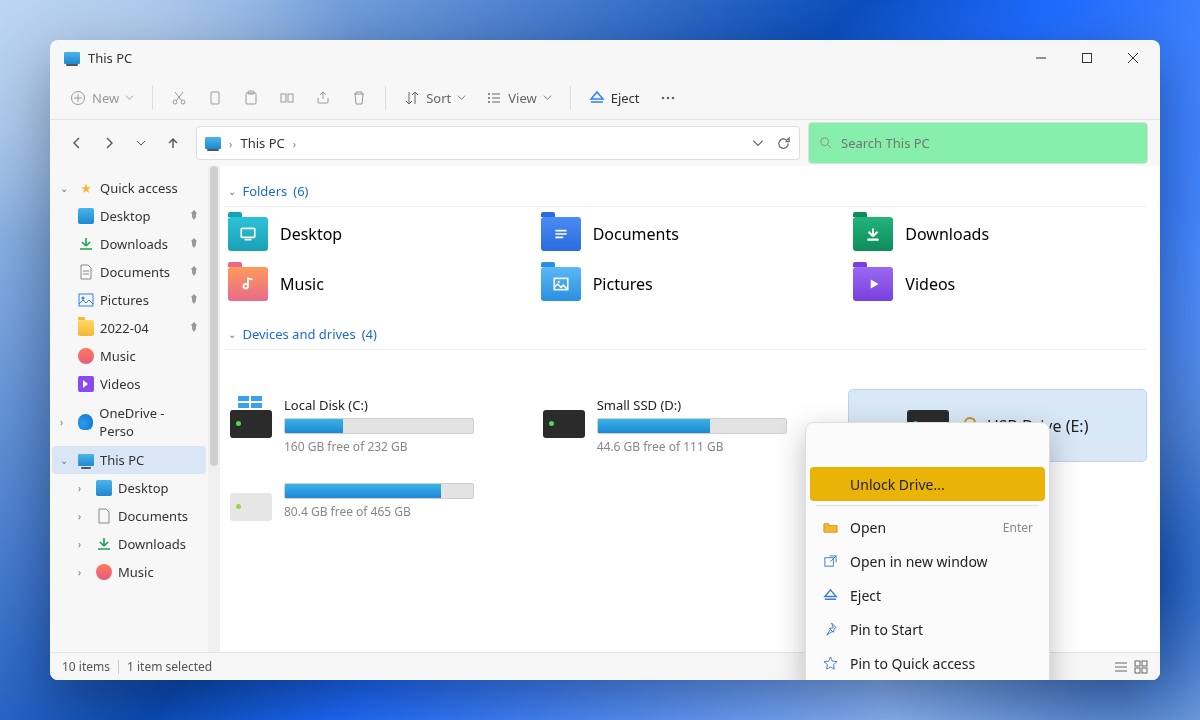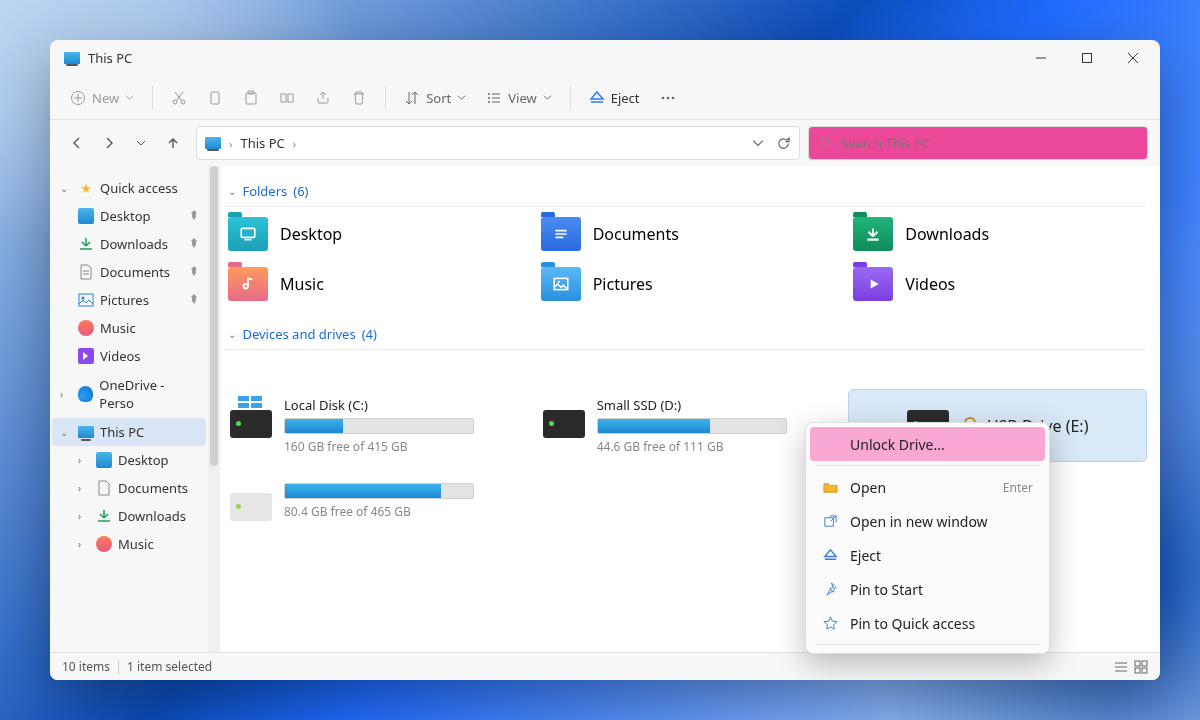--- a/index.html
+++ b/index.html
@@ -22,21 +22,21 @@
 .tbtn svg { width: 16px; height: 16px; }
 .tsep { width: 1px; height: 24px; background: #ddd; margin: 0 6px; }
 .navrow { height: 46px; display: flex; align-items: center; padding: 6px 12px; gap: 8px; background: #f7f7f7; }
 .navbtns { display: flex; align-items: center; gap: 2px; }
 .navbtn { width: 30px; height: 30px; display: flex; align-items: center; justify-content: center; color: #555; border-radius: 4px; cursor:pointer; }
 .addr { flex: 1; height: 34px; background: #fff; border: 1px solid #ddd; border-radius: 4px; display: flex; align-items: center; padding: 0 8px; font-size: 13px; color: #333; gap: 8px; }
 .addr .picon { width: 16px; height: 12px; background: linear-gradient(#4ab5e8,#1e88d4); border-radius:1px; position:relative; }
 .addr .picon::after{content:'';position:absolute;bottom:-2px;left:2px;right:2px;height:2px;background:#555;border-radius:1px;}
 .addr .chev { color:#888; font-size:11px; }
 .addr .right { margin-left:auto; display:flex; gap:12px; align-items:center; color:#666; }
-.search { width: 340px; height: 34px; background: #ec4899; border: 1px solid #ddd; border-radius: 4px; display:flex; align-items:center; padding: 0 10px; gap:8px; color:#888; font-size:13px; }
+.search { width: 340px; height: 42px; background: #86efac; border: 1px solid #ddd; border-radius: 4px; display:flex; align-items:center; padding: 0 10px; gap:8px; color:#888; font-size:13px; }
 .search svg { width:14px; height:14px; }
 .body { flex:1; display:flex; min-height:0; }
 .sidebar { width: 170px; display:flex; }
 .sbscroll { width: 12px; background:#f0f0f0; display:flex; flex-direction:column; }
 .sbscroll .track { flex:1; position:relative; }
 .sbscroll .thumb { position:absolute; left:2px; right:2px; top:0; height:300px; background:#cfcfcf; border-radius:4px; }
 .tree { flex:1; padding: 8px 2px; font-size: 13px; color:#333; overflow:hidden; }
 .tnode { height: 28px; display:flex; align-items:center; gap:6px; padding: 0 6px 0 8px; border-radius:4px; cursor:pointer; }
 .tnode.sel { background:#d9e6f5; }
 .tnode .exp { width:12px; color:#777; font-size:10px; }
@@ -87,21 +87,21 @@
 .drive .dinfo { flex:1; font-size:13px; }
 .drive .dname { color:#222; }
 .drive .bar { height:16px; background:#e3e3e3; border:1px solid #d0d0d0; border-radius:2px; margin:4px 0; overflow:hidden; max-width:190px; }
 .drive .fill { height:100%; background:linear-gradient(#3ab3e8,#1e88d4); }
 .drive .dfree { color:#888; font-size:12px; }
 .drive .lock { width:18px;height:20px;position:relative;margin-top:2px;}
 .drive .lock::before{content:'';position:absolute;bottom:0;left:0;right:0;height:12px;background:#f7b731;border-radius:2px;}
 .drive .lock::after{content:'';position:absolute;top:0;left:3px;right:3px;height:10px;border:2px solid #c78f1a;border-bottom:none;border-radius:6px 6px 0 0;}
 .ctxmenu { position:absolute; left:755px; top:382px; width:245px; background:#fbfbfb; border:1px solid #ddd; border-radius:8px; box-shadow:0 10px 30px rgba(0,0,0,0.25); padding:4px; font-size:14px; color:#222; z-index:50; }
 .ctxmenu .mi { height:34px; display:flex; align-items:center; gap:12px; padding:0 12px; border-radius:4px; cursor:pointer; }
-.ctxmenu .mi.hov { background:#f9a8d4; }
+.ctxmenu .mi.hov { background:#eab308;margin-top:40px; }
 .ctxmenu .mi .mic { width:16px; display:flex; align-items:center; justify-content:center; color:#3a7bd5; }
 .ctxmenu .mi .mic.y { color:#f1a417; }
 .ctxmenu .mi .mic svg{width:15px;height:15px;}
 .ctxmenu .mi .short { margin-left:auto; color:#888; font-size:12px; }
 .ctxmenu .msep { height:1px; background:#e0e0e0; margin:4px 6px; }
 .status { height:28px; border-top:1px solid #e3e3e3; display:flex; align-items:center; padding:0 12px; font-size:12px; color:#555; gap:8px; background:#f7f7f7; }
 .status .ssep{width:1px;height:14px;background:#ccc;}
 .status .vright{margin-left:auto;display:flex;gap:6px;color:#666;}
 .status .vright svg{width:14px;height:14px;}
 </style>
@@ -307,20 +307,27 @@
                 <circle cx="5" cy="5" r="1.5" fill="currentColor"></circle>
                 <path d="M1 11l4-4 3 3 3-3 4 4" fill="none" stroke="currentColor"></path>
               </svg>
             </span>
             <span>Pictures</span>
             <span class="pin"><svg viewBox="0 0 12 12">
                 <path d="M6 1l3 3-1 1v3l-2 3-2-3V5L3 4z" fill="currentColor"></path>
               </svg></span>
           </div>
         <div class="tnode sub">
+            <span class="ic folder"></span>
+            <span>2022-04</span>
+            <span class="pin"><svg viewBox="0 0 12 12">
+                <path d="M6 1l3 3-1 1v3l-2 3-2-3V5L3 4z" fill="currentColor"></path>
+              </svg></span>
+          </div>
+        <div class="tnode sub">
             <span class="ic music"></span>
             <span>Music</span>
           </div>
         <div class="tnode sub">
             <span class="ic vid"></span>
             <span>Videos</span>
           </div>
         <div style="height:10px"></div>
         <div class="tnode">
             <span class="exp">›</span>
@@ -447,21 +454,21 @@
           <span>(4)</span>
         </div>
       <div class="dgrid">
         <div class="drive">
           <div class="dic win"></div>
           <div class="dinfo">
             <div class="dname">Local Disk (C:)</div>
             <div class="bar">
                 <div class="fill" style="width:31%"></div>
               </div>
-            <div class="dfree">160 GB free of 415 GB</div>
+            <div class="dfree">160 GB free of 232 GB</div>
           </div>
         </div>
         <div class="drive">
           <div class="dic"></div>
           <div class="dinfo">
             <div class="dname">Small SSD (D:)</div>
             <div class="bar">
                 <div class="fill" style="width:60%"></div>
               </div>
             <div class="dfree">44.6 GB free of 111 GB</div>

